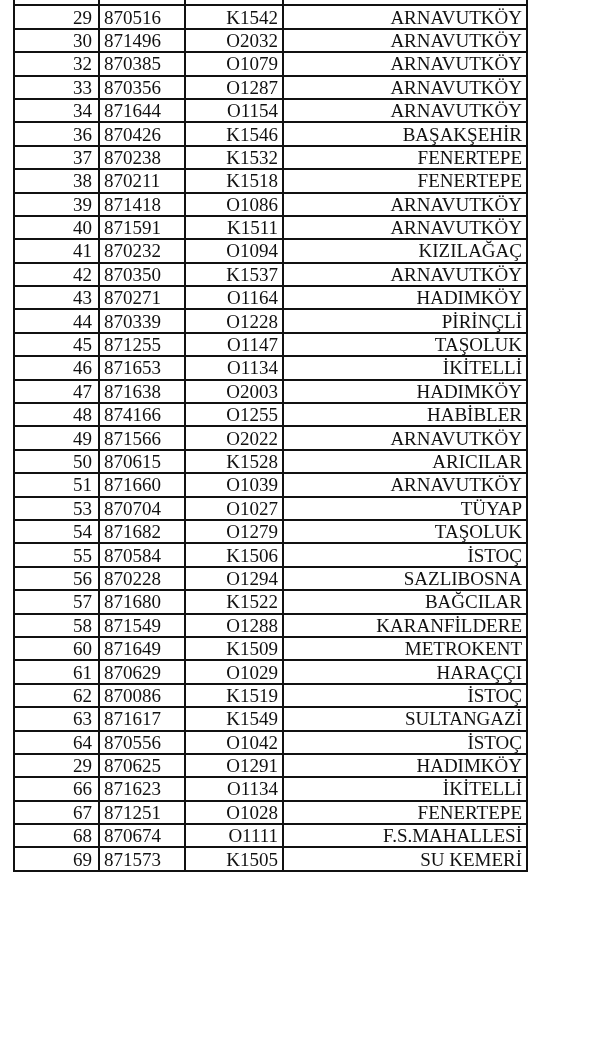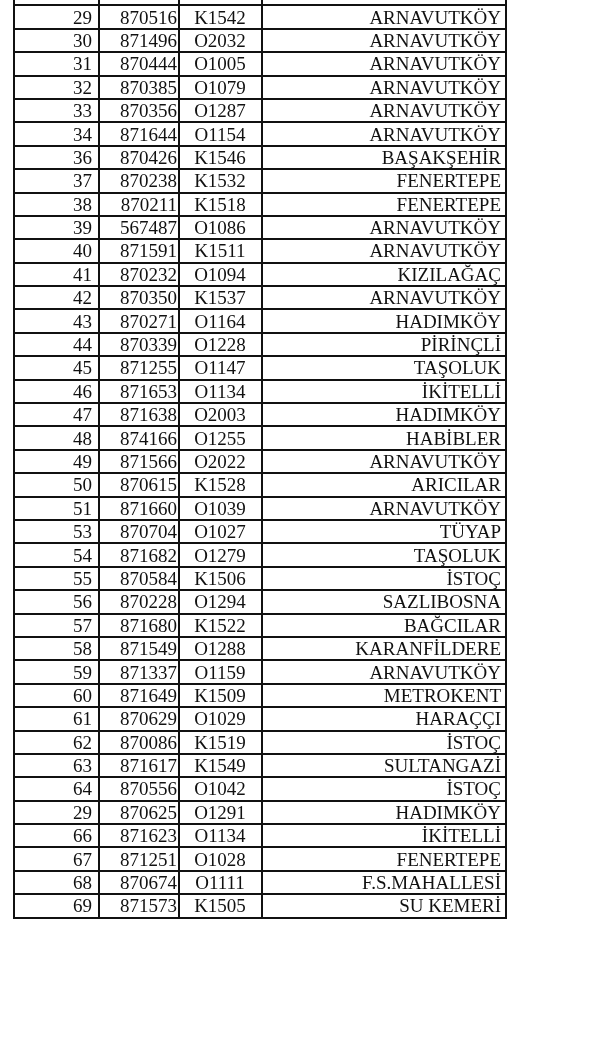--- a/index.html
+++ b/index.html
@@ -3,22 +3,22 @@
 <meta charset="utf-8">
 <style>
   html, body { margin: 0; padding: 0; background: #ffffff; }
   body { width: 600px; height: 1064px; overflow: hidden; position: relative;
          font-family: "Liberation Serif", "DejaVu Serif", serif; color: #111; }
   .sheet { position: absolute; left: 13px; top: -19px; }
   table { border-collapse: collapse; table-layout: fixed; }
   td { border: 2px solid #111; height: 21.4px; padding: 0 4px; font-size: 19px;
        line-height: 21px; white-space: nowrap; overflow: hidden; }
   td.c-no { width: 73px; text-align: right; padding-right: 6px; border-radius: 11px; }
-  td.c-id { width: 73px; text-align: right; padding-right: 1px; }
-  td.c-code { width: 74px; text-align: center; padding-left: 3px; }
+  td.c-id { width: 73px; padding-right: 7px; }
+  td.c-code { width: 74px; text-align: right; padding-left: 18px; }
   td.c-loc { width: 234px; text-align: right; padding-left: 4px; }
   tr.cut td { color: #111; }
 </style>
 </head>
 <body>
 
 <div class="sheet">
   <table>
     <tbody id="rows">
   <tr class="cut">
@@ -35,26 +35,20 @@
     <td class="c-loc">ARNAVUTKÖY</td>
   </tr>
 
   <tr>
     <td class="c-no">30</td>
     <td class="c-id">871496</td>
     <td class="c-code">O2032</td>
     <td class="c-loc">ARNAVUTKÖY</td>
   </tr>
 
-  <tr>
-    <td class="c-no">31</td>
-    <td class="c-id">870444</td>
-    <td class="c-code">O1005</td>
-    <td class="c-loc">ARNAVUTKÖY</td>
-  </tr>
 
   <tr>
     <td class="c-no">32</td>
     <td class="c-id">870385</td>
     <td class="c-code">O1079</td>
     <td class="c-loc">ARNAVUTKÖY</td>
   </tr>
 
   <tr>
     <td class="c-no">33</td>
@@ -87,21 +81,21 @@
 
   <tr>
     <td class="c-no">38</td>
     <td class="c-id">870211</td>
     <td class="c-code">K1518</td>
     <td class="c-loc">FENERTEPE</td>
   </tr>
 
   <tr>
     <td class="c-no">39</td>
-    <td class="c-id">567487</td>
+    <td class="c-id">871418</td>
     <td class="c-code">O1086</td>
     <td class="c-loc">ARNAVUTKÖY</td>
   </tr>
 
   <tr>
     <td class="c-no">40</td>
     <td class="c-id">871591</td>
     <td class="c-code">K1511</td>
     <td class="c-loc">ARNAVUTKÖY</td>
   </tr>
@@ -219,26 +213,20 @@
     <td class="c-loc">BAĞCILAR</td>
   </tr>
 
   <tr>
     <td class="c-no">58</td>
     <td class="c-id">871549</td>
     <td class="c-code">O1288</td>
     <td class="c-loc">KARANFİLDERE</td>
   </tr>
 
-  <tr>
-    <td class="c-no">59</td>
-    <td class="c-id">871337</td>
-    <td class="c-code">O1159</td>
-    <td class="c-loc">ARNAVUTKÖY</td>
-  </tr>
 
   <tr>
     <td class="c-no">60</td>
     <td class="c-id">871649</td>
     <td class="c-code">K1509</td>
     <td class="c-loc">METROKENT</td>
   </tr>
 
   <tr>
     <td class="c-no">61</td>

